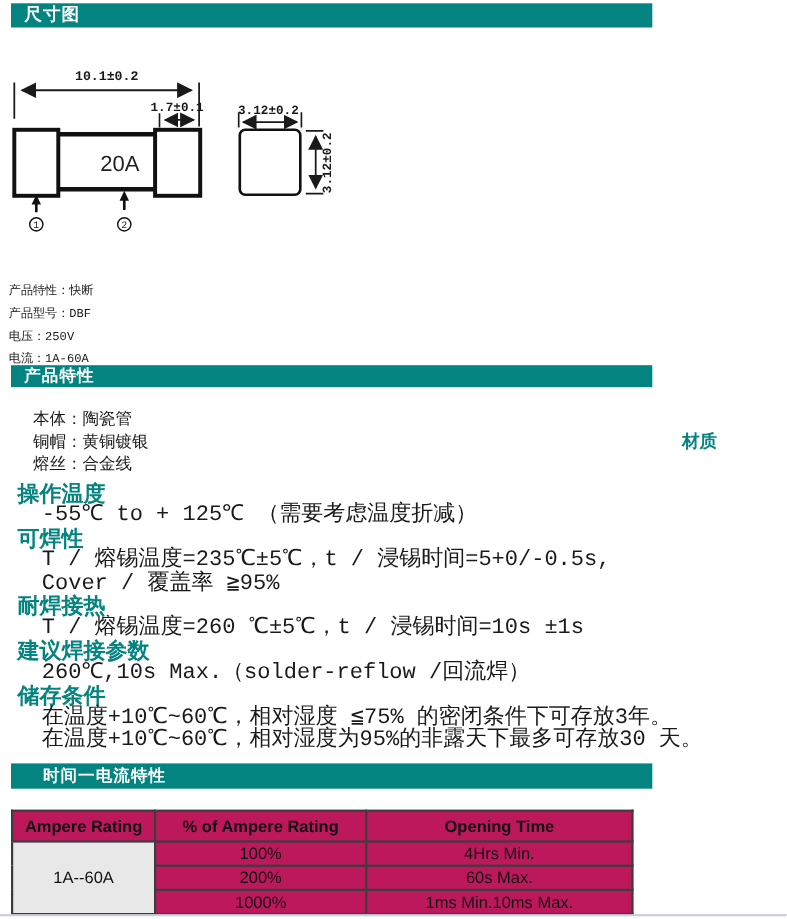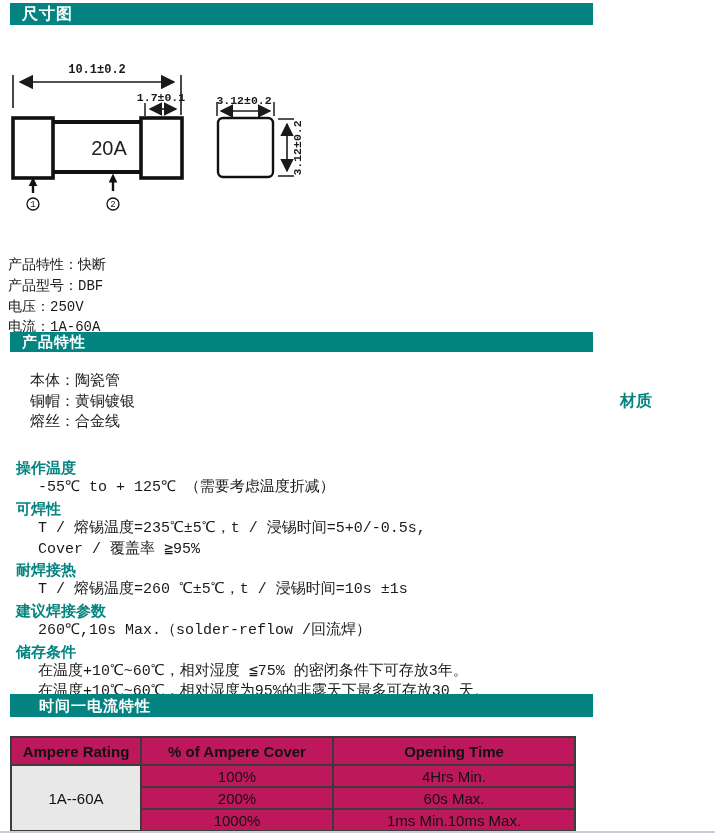--- a/index.html
+++ b/index.html
@@ -39,27 +39,27 @@
   #dimension-diagram text {
     font-family:"Liberation Mono","DejaVu Sans Mono",monospace;
     font-weight:bold; fill:var(--ink);
   }
   #dimension-diagram text.rating {
     font-family:"Liberation Sans",sans-serif; font-weight:normal; fill:#222;
   }
   #dimension-diagram text.callout { font-weight:normal; }
 
   
-  #product-info { left:8px; top:255px; font-size:14px; line-height:20.8px; }
+  #product-info { left:8px; top:255px; font-size:11px; line-height:20.8px; }
 
   
   #materials { left:30px; top:372px; font-size:15px; line-height:20.5px; }
 
   
-  #specs { left:0; top:458px; font-size:15px; line-height:20.4px; width:700px; }
+  #specs { left:0; top:439px; font-size:20px; line-height:20.4px; width:700px; }
   #specs .spec-heading {
     color:var(--accent); font-weight:bold; padding-left:16px;
     font-family:"Liberation Sans",sans-serif;
   }
   #specs .spec-body { padding-left:38px; }
 
   
   #time-current-table {
     left:10px; top:736px; border-collapse:collapse;
     font-family:"Liberation Sans",sans-serif; color:#111;
@@ -155,21 +155,21 @@
   <div class="spec-body">在温度+10℃~60℃，相对湿度 ≦75% 的密闭条件下可存放3年。</div>
   <div class="spec-body">在温度+10℃~60℃，相对湿度为95%的非露天下最多可存放30 天。</div>
 </div>
 
 <div class="abs section-bar" id="bar-time-current">时间一电流特性</div>
 
 <table class="abs" id="time-current-table">
   <thead>
     <tr>
       <th class="col-1">Ampere Rating</th>
-      <th class="col-2">% of Ampere Cover</th>
+      <th class="col-2">% of Ampere Rating</th>
       <th class="col-3">Opening Time</th>
     </tr>
   </thead>
   <tbody>
     <tr>
       <td class="rating-cell" rowspan="3">1A--60A</td>
       <td>100%</td>
       <td>4Hrs Min.</td>
     </tr>
     <tr>

